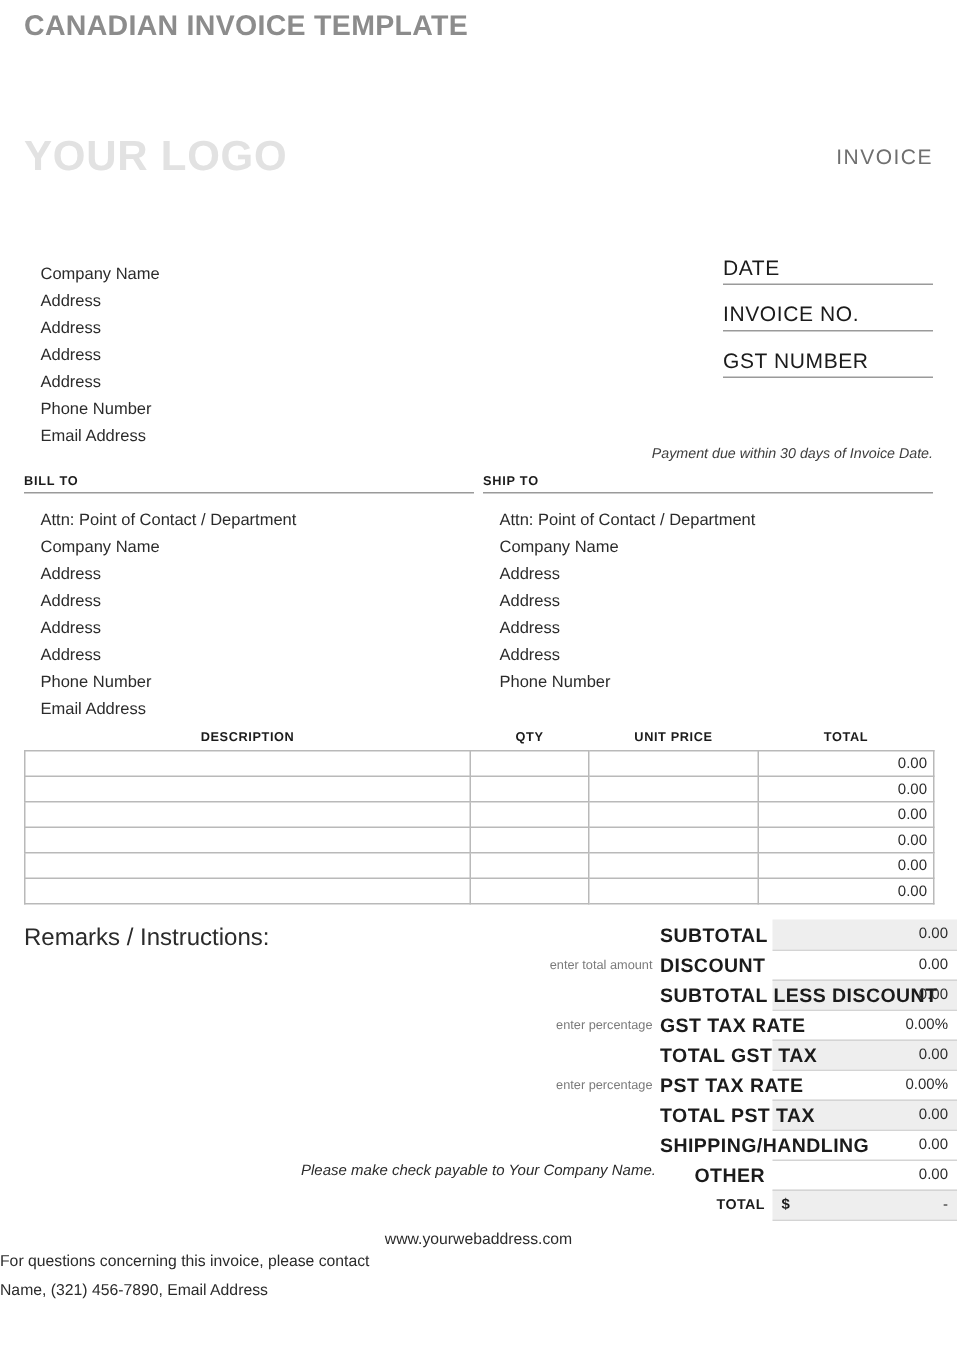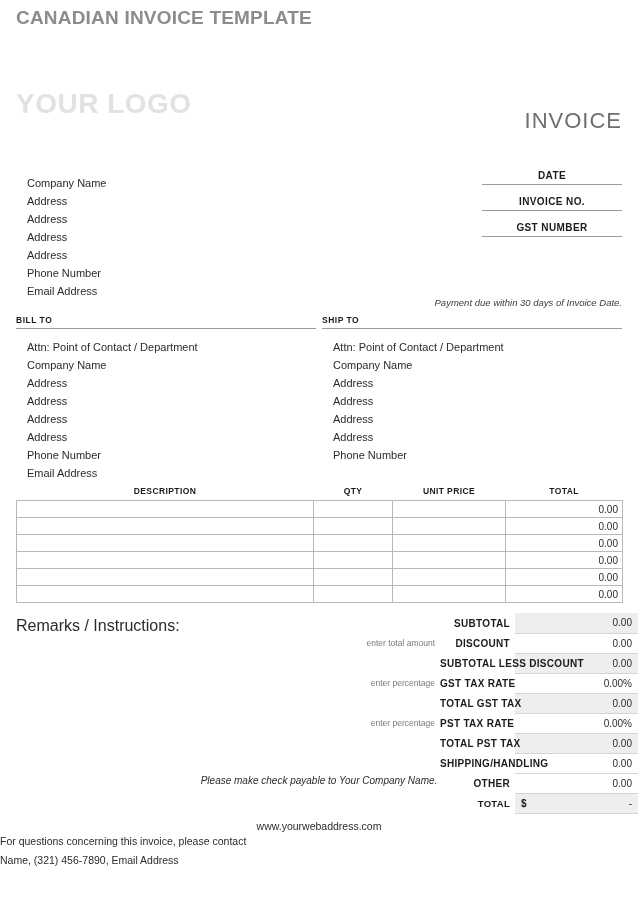--- a/index.html
+++ b/index.html
@@ -48,22 +48,22 @@
     top: 0;
     font-size: 28px;
     font-weight: bold;
     letter-spacing: 0.5px;
     color: #e2e2e2;
     line-height: 32px;
   }
   .invoice-word {
     position: absolute;
     right: 0;
-    top: 20px;
-    font-size: 22px;
+    top: 3px;
+    font-size: 14px;
     letter-spacing: 1px;
     color: #6f6f6f;
     line-height: 26px;
   }
 
   
   .company-block {
     position: absolute;
     left: 27px;
     top: 174px;
@@ -77,24 +77,24 @@
   .meta-fields {
     position: absolute;
     right: 16px;
     top: 170px;
     width: 140px;
   }
   .meta-field {
     margin-bottom: 11px;
   }
   .meta-label {
-    font-size: 10px;
-    font-weight: bold;
+    font-size: 14px;
+    font-weight: normal;
     letter-spacing: 0.4px;
-    text-align: center;
+    text-align: left;
     color: #1b1b1b;
     padding-bottom: 3px;
   }
   .meta-rule {
     border-bottom: 1px solid #9a9a9a;
     height: 0;
   }
 
   .payment-note {
     position: absolute;
@@ -184,21 +184,21 @@
     position: absolute;
     left: 341px;
     top: 613px;
     width: 281px;
     border-collapse: collapse;
     table-layout: fixed;
   }
   .totals tr { height: 20px; }
   .totals td {
     padding: 0;
-    font-size: 10px;
+    font-size: 13px;
     vertical-align: middle;
   }
   .totals td.hint {
     text-align: right;
     font-size: 8.5px;
     color: #7a7a7a;
     padding-right: 5px;
     width: 94px;
     white-space: nowrap;
   }

